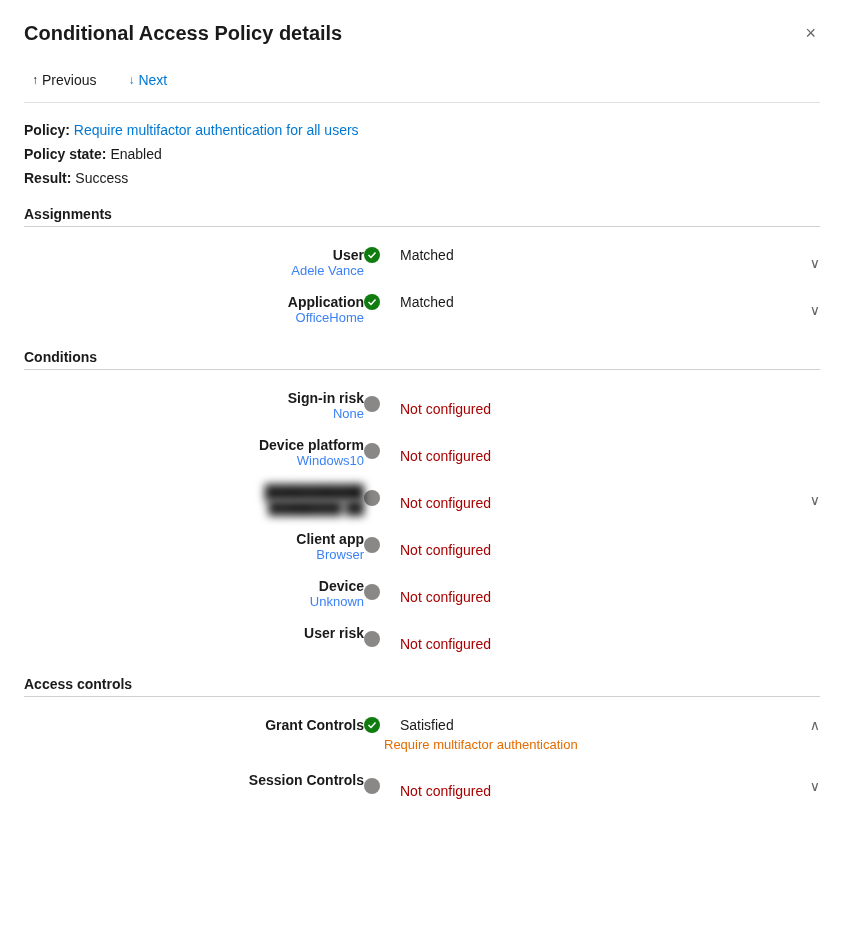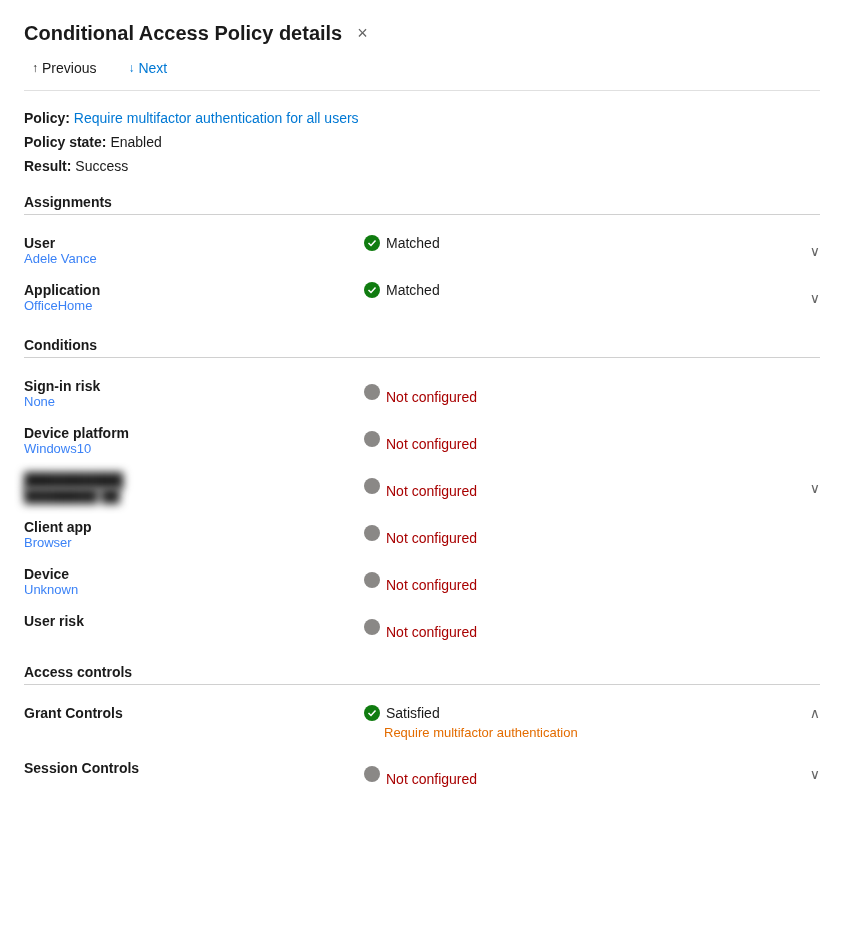--- a/index.html
+++ b/index.html
@@ -15,20 +15,22 @@
     .panel {
       background: #ffffff;
       width: 844px;
       min-height: 937px;
       padding: 20px 24px 40px 24px;
       position: relative;
     }
     .panel-header {
       display: flex;
       align-items: center;
+      justify-content: space-between;
+      margin-bottom: 12px;
       gap: 11px;
     }
     .panel-title {
       font-size: 20px;
       font-weight: 600;
       color: #1a1a1a;
     }
     .close-btn {
       background: none;
       border: none;
@@ -96,36 +98,37 @@
     }
     .row-item {
       display: flex;
       align-items: flex-start;
       padding: 8px 0;
       position: relative;
     }
     .row-left {
       flex: 0 0 340px;
       min-width: 0;
+      text-align: right;
     }
     .row-label {
       font-weight: 700;
       color: #1a1a1a;
       display: block;
     }
     .row-sub {
       color: #3b82f6;
       display: block;
       font-size: 13px;
     }
     .row-right {
       flex: 1;
       display: flex;
       align-items: center;
-      gap: 6px;
+      gap: 20px;
     }
     .status-icon {
       width: 16px;
       height: 16px;
       border-radius: 50%;
       display: inline-flex;
       align-items: center;
       justify-content: center;
       flex-shrink: 0;
     }

